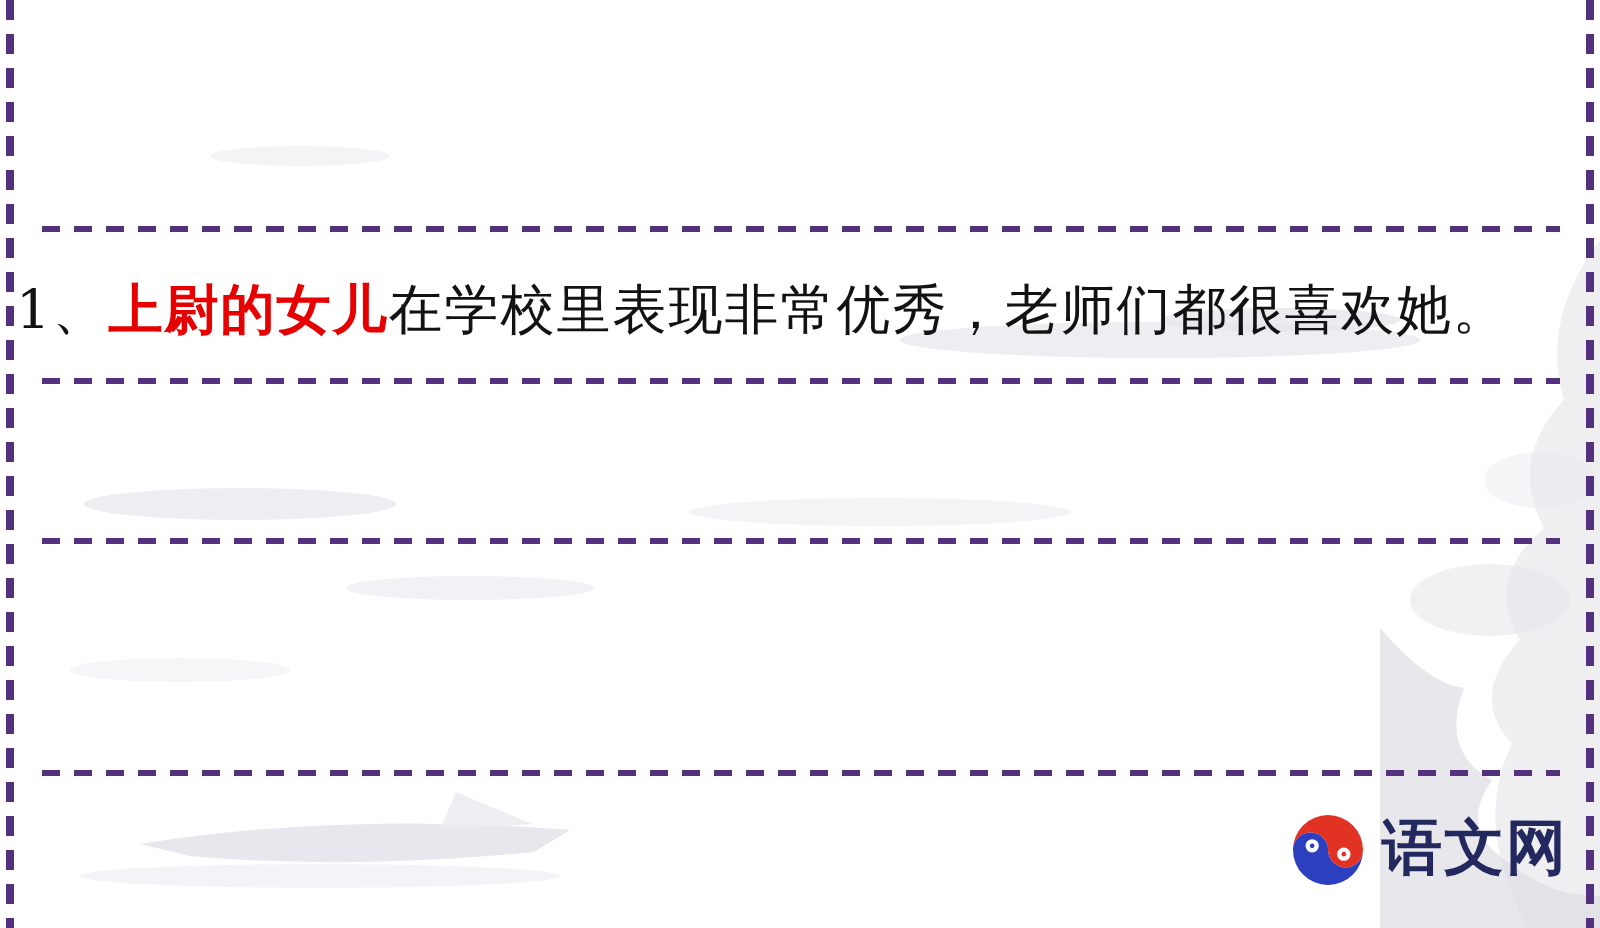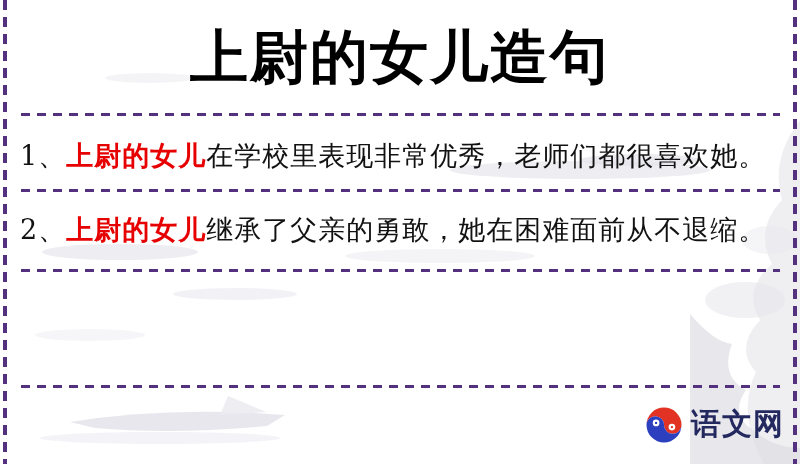--- a/index.html
+++ b/index.html
@@ -41,21 +41,21 @@
   .title{
     position:absolute;left:0;right:0;top:20px;margin:0;z-index:2;
     text-align:center;
     font-size:58px;line-height:74px;
     font-weight:900;
     color:#000;
     letter-spacing:2px;
     font-family:"DejaVu Serif","Liberation Serif",serif;
   }
   .sentence{
-    position:absolute;left:20px;width:762px;z-index:2;margin:0;
+    position:absolute;left:8px;width:762px;z-index:2;margin:0;
     font-size:27px;line-height:48px;
     color:var(--text-black);
     letter-spacing:1px;
   }
   .sentence.s1{top:132px;}
   .sentence.s2{top:206px;}
   .sentence.s3{top:284px;}
   .sentence .kw{
     color:var(--keyword-red);
     font-weight:bold;
@@ -92,29 +92,27 @@
 
     <path d="M800 120 q-30 40 -18 80 q-28 30 -10 64 q-30 26 -12 56 q-26 28 -4 52 q-20 40 8 92 h36 z" fill="#e2e2e8" opacity="0.55"></path>
     <path d="M690 464 v-150 q24 28 42 30 q-12 32 14 46 q-18 26 10 42 q18 16 44 16 v16 z" fill="#d9d9e0" opacity="0.6"></path>
     <ellipse cx="745" cy="300" rx="40" ry="18" fill="#e4e4ea" opacity="0.5"></ellipse>
     <ellipse cx="770" cy="240" rx="28" ry="14" fill="#e8e8ee" opacity="0.45"></ellipse>
   </svg>
 
   <div class="vdash left"></div>
   <div class="vdash right"></div>
 
-  <h1 class="title">上尉的女儿造句</h1>
 
   <div class="hdash d1"></div>
 
   <p class="sentence s1"><span>1、</span><span class="kw">上尉的女儿</span><span>在学校里表现非常优秀，老师们都很喜欢她。</span></p>
 
   <div class="hdash d2"></div>
 
-  <p class="sentence s2"><span>2、</span><span class="kw">上尉的女儿</span><span>继承了父亲的勇敢，她在困难面前从不退缩。</span></p>
 
   <div class="hdash d3"></div>
 
 
   <div class="hdash d4"></div>
 
   <div class="logo">
     <svg width="40" height="40" viewBox="0 0 48 48" aria-hidden="true">
       <circle cx="24" cy="24" r="21.5" fill="#ffffff"></circle>
       <path d="M3 24a21 21 0 0 1 42 0 10.5 10.5 0 0 1 -21 0 10.5 10.5 0 0 0 -21 0z" fill="#e23223"></path>

